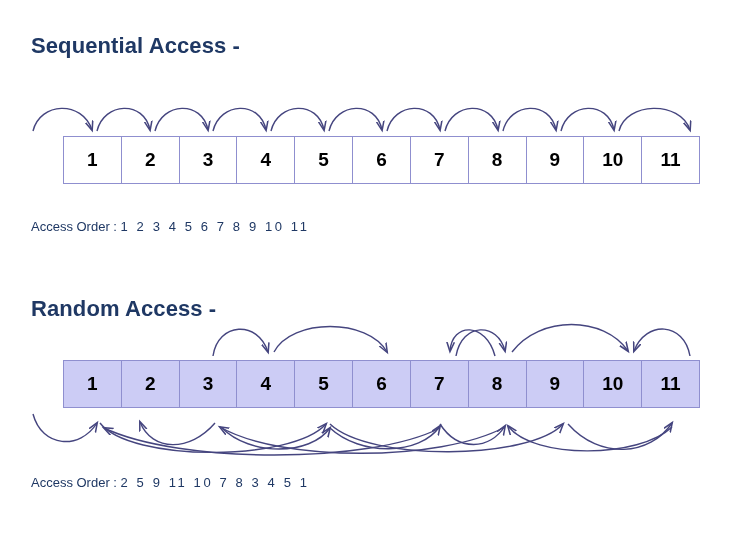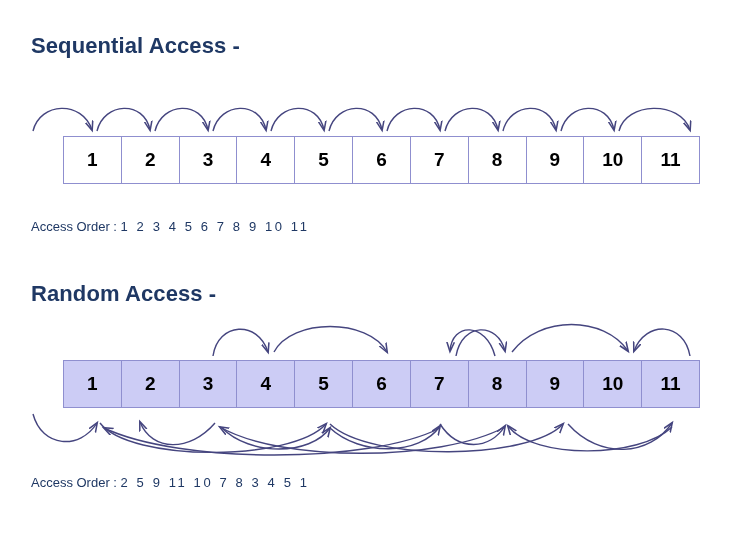--- a/index.html
+++ b/index.html
@@ -17,21 +17,21 @@
 
   .section-title {
     position: absolute;
     font-size: 22px;
     font-weight: bold;
     color: #1f3864;
     letter-spacing: 0.1px;
     white-space: nowrap;
   }
   #title-sequential { left: 31px; top: 33px; }
-  #title-random     { left: 31px; top: 281px; }
+  #title-random     { left: 31px; top: 296px; }
 
   .access-order {
     position: absolute;
     font-size: 13px;
     color: #1f3864;
     white-space: nowrap;
   }
   #order-sequential { left: 31px; top: 219px; }
   #order-random     { left: 31px; top: 475px; }
   .access-order .order-label { letter-spacing: 0px; }

